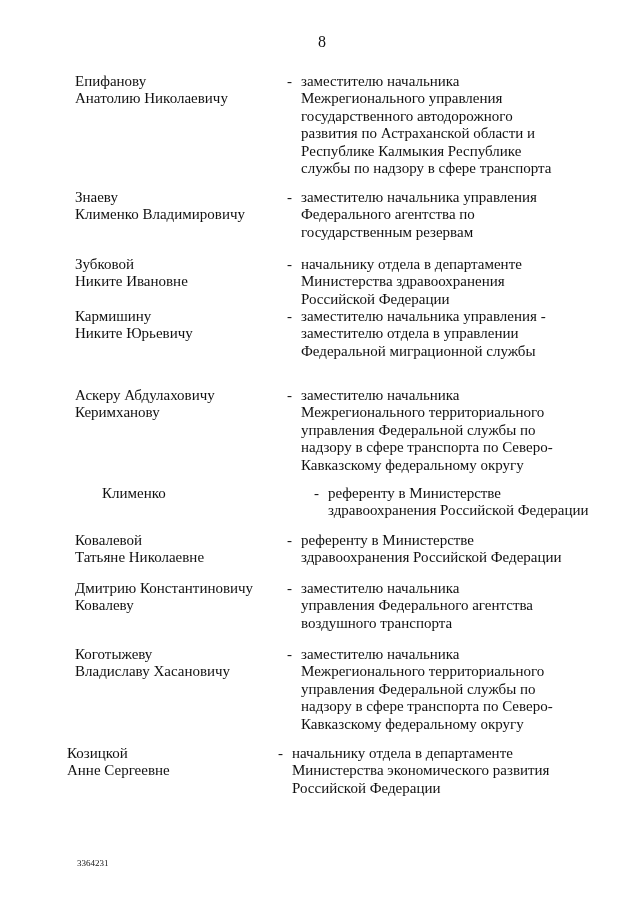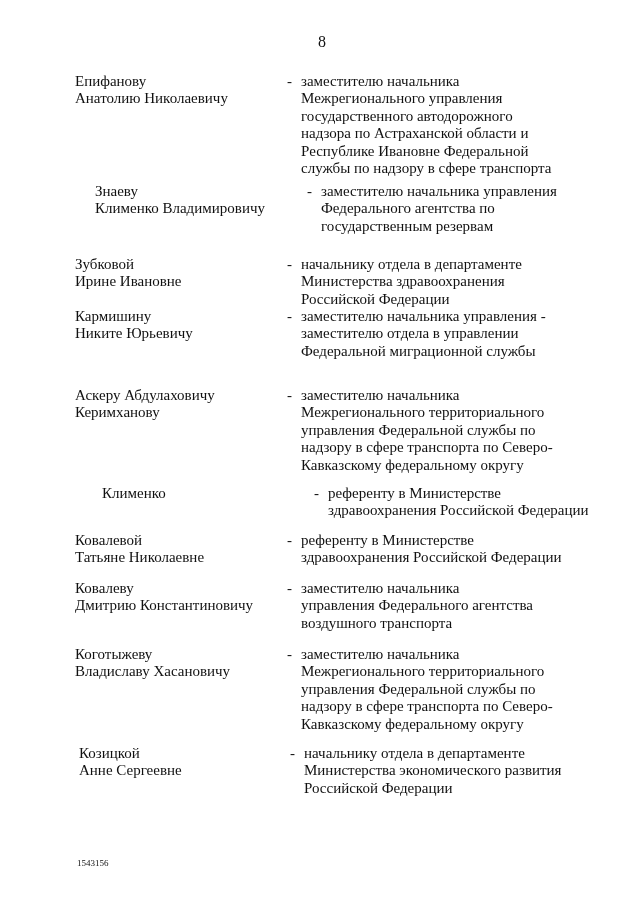--- a/index.html
+++ b/index.html
@@ -46,21 +46,21 @@
       left: 212px;
       top: 0;
     }
     .entry .desc {
       position: absolute;
       left: 226px;
       top: 0;
       width: 290px;
     }
     .entry .desc span { display: block; white-space: nowrap; }
-    .entry.shift { left: 79px; }
+    .entry.shift { left: 67px; }
     .entry.shift .dash { left: 211px; }
     .entry.shift .desc { left: 225px; }
     .doc-code {
       position: absolute;
       left: 77px;
       top: 858px;
       font-size: 9px;
       line-height: 10px;
       font-family: "Liberation Serif", serif;
     }
@@ -73,43 +73,43 @@
 <div class="entry" style="top:73px;">
   <div class="name">
     <span>Епифанову</span>
     <span>Анатолию Николаевичу</span>
   </div>
   <div class="dash">-</div>
   <div class="desc">
     <span>заместителю начальника</span>
     <span>Межрегионального управления</span>
     <span>государственного автодорожного</span>
-    <span>надзора по Астраханской области и</span>
-    <span>Республике Ивановне Федеральной</span>
+    <span>развития по Астраханской области и</span>
+    <span>Республике Калмыкия Республике</span>
     <span>службы по надзору в сфере транспорта</span>
   </div>
 </div>
 
-<div class="entry" style="top:183px;margin-left:20px;">
+<div class="entry" style="top:189px;">
   <div class="name">
     <span>Знаеву</span>
     <span>Клименко Владимировичу</span>
   </div>
   <div class="dash">-</div>
   <div class="desc">
     <span>заместителю начальника управления</span>
     <span>Федерального агентства по</span>
     <span>государственным резервам</span>
   </div>
 </div>
 
 <div class="entry" style="top:256px;">
   <div class="name">
     <span>Зубковой</span>
-    <span>Ирине Ивановне</span>
+    <span>Никите Ивановне</span>
   </div>
   <div class="dash">-</div>
   <div class="desc">
     <span>начальнику отдела в департаменте</span>
     <span>Министерства здравоохранения</span>
     <span>Российской Федерации</span>
   </div>
 </div>
 
 <div class="entry" style="top:308px;">
@@ -158,22 +158,22 @@
   </div>
   <div class="dash">-</div>
   <div class="desc">
     <span>референту в Министерстве</span>
     <span>здравоохранения Российской Федерации</span>
   </div>
 </div>
 
 <div class="entry" style="top:580px;">
   <div class="name">
+    <span>Дмитрию Константиновичу</span>
     <span>Ковалеву</span>
-    <span>Дмитрию Константиновичу</span>
   </div>
   <div class="dash">-</div>
   <div class="desc">
     <span>заместителю начальника</span>
     <span>управления Федерального агентства</span>
     <span>воздушного транспорта</span>
   </div>
 </div>
 
 <div class="entry" style="top:646px;">
@@ -197,13 +197,13 @@
     <span>Анне Сергеевне</span>
   </div>
   <div class="dash">-</div>
   <div class="desc">
     <span>начальнику отдела в департаменте</span>
     <span>Министерства экономического развития</span>
     <span>Российской Федерации</span>
   </div>
 </div>
 
-<div class="doc-code">1543156</div>
+<div class="doc-code">3364231</div>
 
 </body></html>

